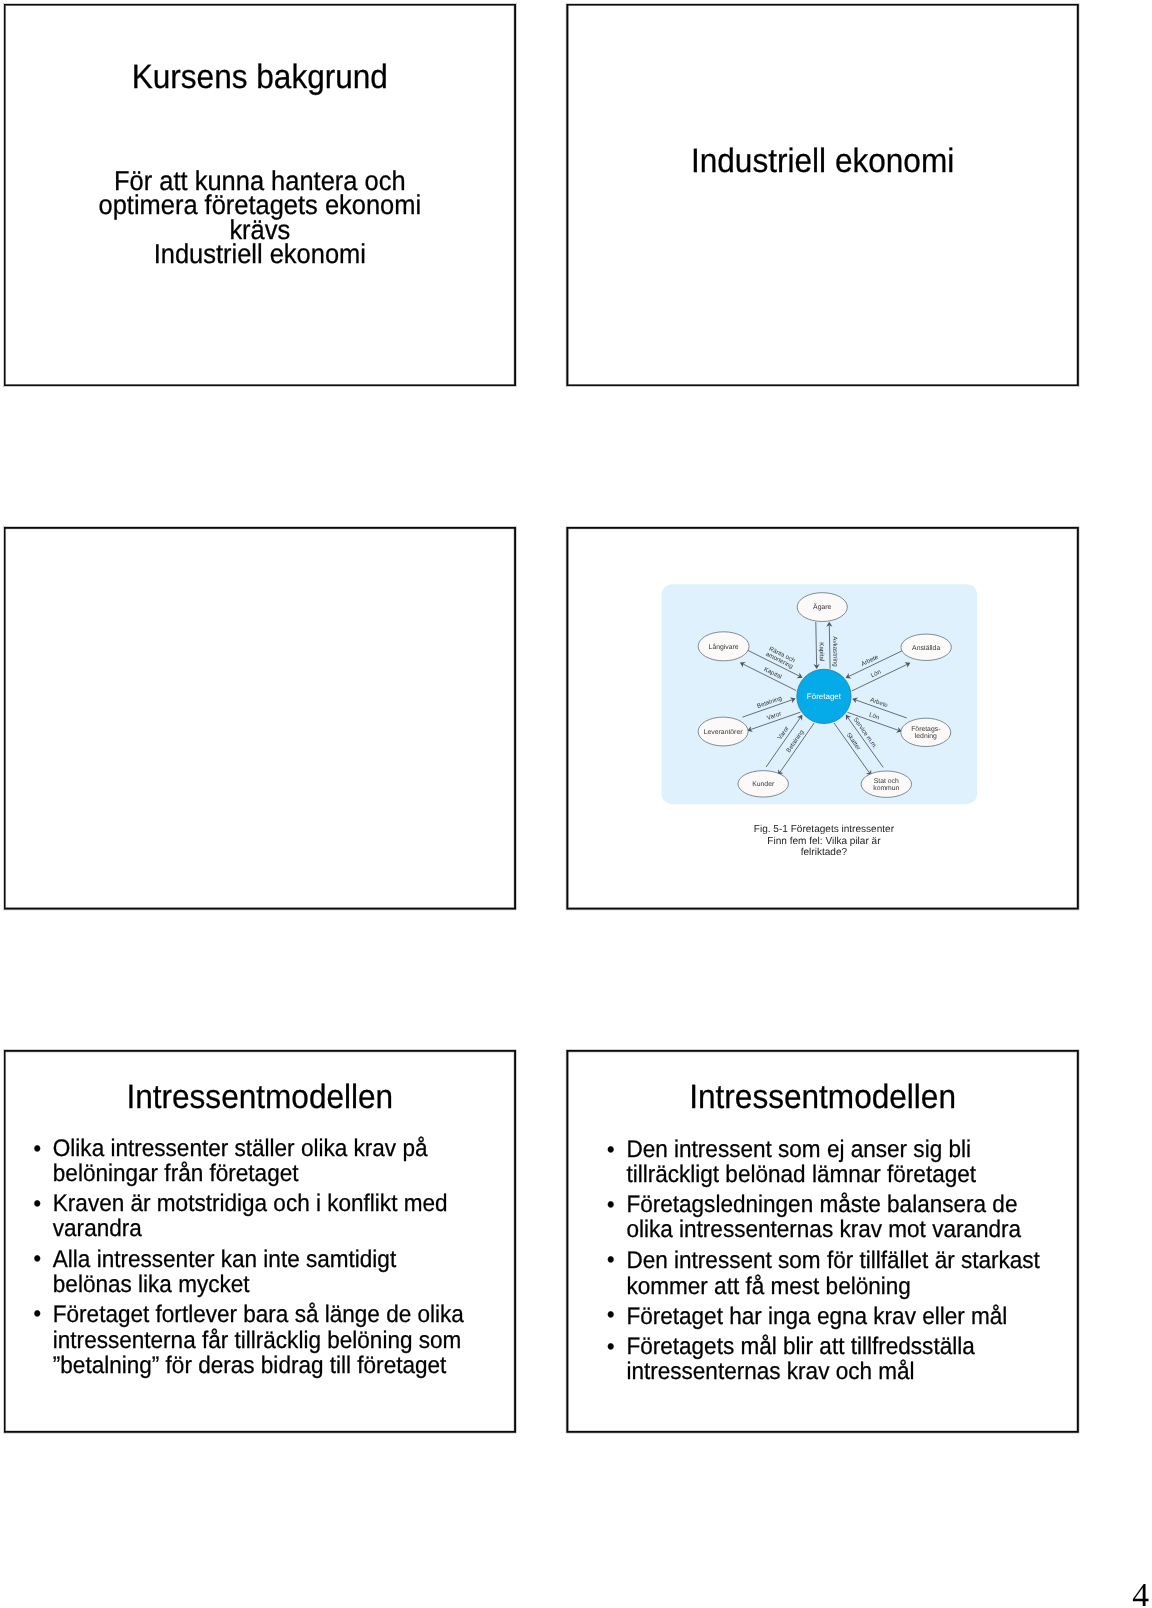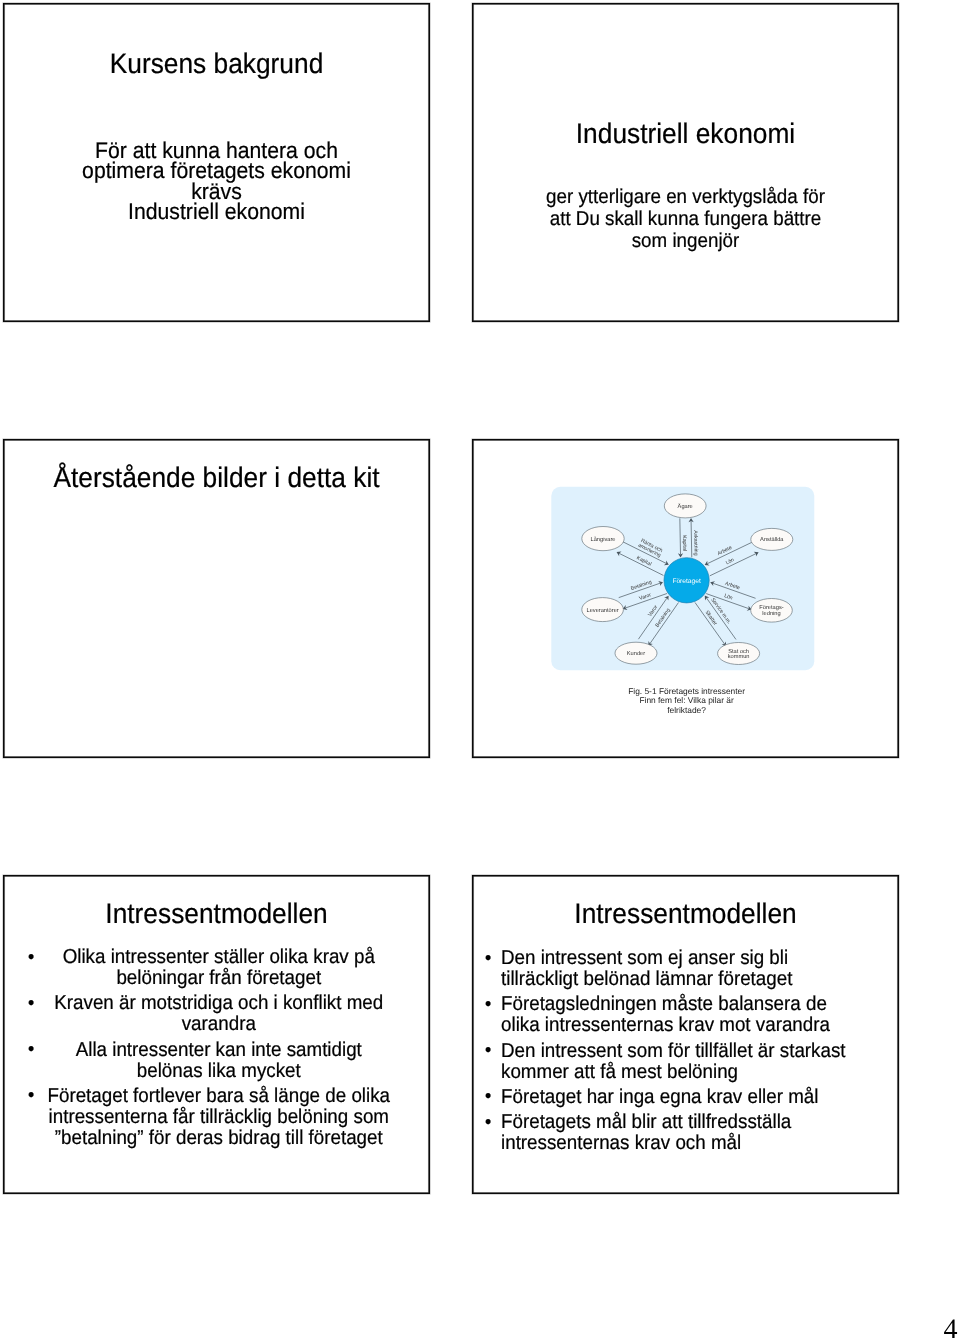--- a/index.html
+++ b/index.html
@@ -48,33 +48,23 @@
       <div>krävs</div>
       <div>Industriell ekonomi</div>
     </div>
       </div>
   </div>
 
   <div class="slide s2">
     <div class="tbox" style="top:115.5px;">
         <div class="sq title">Industriell ekonomi</div>
       </div>
-    <div class="tbox" style="top:182.8px;">
-        <div class="sq cbody" style="font-size:20.1px;line-height:22.1px;">
-      <div>ger ytterligare en verktygslåda för</div>
-      <div>att Du skall kunna fungera bättre</div>
-      <div>som ingenjör</div>
-    </div>
-      </div>
   </div>
 
   <div class="slide s3">
-    <div class="tbox" style="top:23.5px;">
-        <div class="sq title">Återstående bilder i detta kit</div>
-      </div>
   </div>
 
   <div class="slide s4">
     <div id="fig4" style="position:absolute;left:0px;top:0px;"><svg width="425" height="316" viewBox="0 0 425 316">
           <rect x="79.3" y="47.8" width="263" height="183.4" rx="9" ry="9" fill="#dff1fd"></rect>
           <g>
             <line x1="207.83242861664286" y1="79.30460427898154" x2="208.51371185153002" y2="115.50994190441222" stroke="#49565f" stroke-width="0.7"></line>
             <polygon points="208.57015347269046,118.50941091465398 205.8915953941896,114.35907037198791 208.51465254521602,115.55993305458291 211.09067501194204,114.2612382286431" fill="#49565f"></polygon>
             <line x1="219.76817111092643" y1="118.29869552898825" x2="219.08688787603927" y2="82.09335790355757" stroke="#49565f" stroke-width="0.7"></line>
             <polygon points="219.03044625487883,79.0938888933158 221.70900433337968,83.24422943598188 219.08594718235327,82.04336675338688 216.50992471562725,83.3420615793267" fill="#49565f"></polygon>
@@ -138,35 +128,35 @@
           <circle cx="214.6" cy="141.3" r="22.6" fill="#05aae9" stroke="#1f7fb0" stroke-width="0.7"></circle>
           <text x="214.6" y="143.5" fill="#ffffff" font-size="6.65" font-family="&quot;Liberation Sans&quot;, sans-serif" text-anchor="middle">Företaget</text>
           <text x="214.6" y="254.5" fill="#1d1d1d" font-size="8.4" font-family="&quot;Liberation Sans&quot;, sans-serif" text-anchor="middle"><tspan x="214.6" dy="0">Fig. 5-1 Företagets intressenter</tspan><tspan x="214.6" dy="9.7">Finn fem fel: Vilka pilar är</tspan><tspan x="214.6" dy="9.7">felriktade?</tspan></text>
         </svg></div>
   </div>
 
   <div class="slide s5">
     <div class="tbox" style="top:24.1px;">
         <div class="sq title">Intressentmodellen</div>
       </div>
-    <div class="tbox" style="top:72.3px;left:24px;width:392px;text-align:center;">
+    <div class="tbox" style="top:72.3px;left:24px;width:392px;">
       <ul class="bul sq" style="width:392px;font-size:20.1px;line-height:21.0px;">
         <li>Olika intressenter ställer olika krav på belöningar från företaget</li>
         <li>Kraven är motstridiga och i konflikt med varandra</li>
         <li>Alla intressenter kan inte samtidigt belönas lika mycket</li>
         <li>Företaget fortlever bara så länge de olika intressenterna får tillräcklig belöning som ”betalning” för deras bidrag till företaget</li>
       </ul>
     </div>
   </div>
 
   <div class="slide s6">
     <div class="tbox" style="top:24.1px;">
         <div class="sq title">Intressentmodellen</div>
       </div>
-    <div class="tbox" style="top:73.3px;left:12px;width:392px;">
+    <div class="tbox" style="top:73.3px;left:33px;width:392px;">
       <ul class="bul sq" style="width:397px;font-size:20.1px;line-height:21.0px;">
         <li>Den intressent som ej anser sig bli tillräckligt belönad lämnar företaget</li>
         <li>Företagsledningen måste balansera de olika intressenternas krav mot varandra</li>
         <li>Den intressent som för tillfället är starkast kommer att få mest belöning</li>
         <li>Företaget har inga egna krav eller mål</li>
         <li>Företagets mål blir att tillfredsställa intressenternas krav och mål</li>
       </ul>
     </div>
   </div>
 

